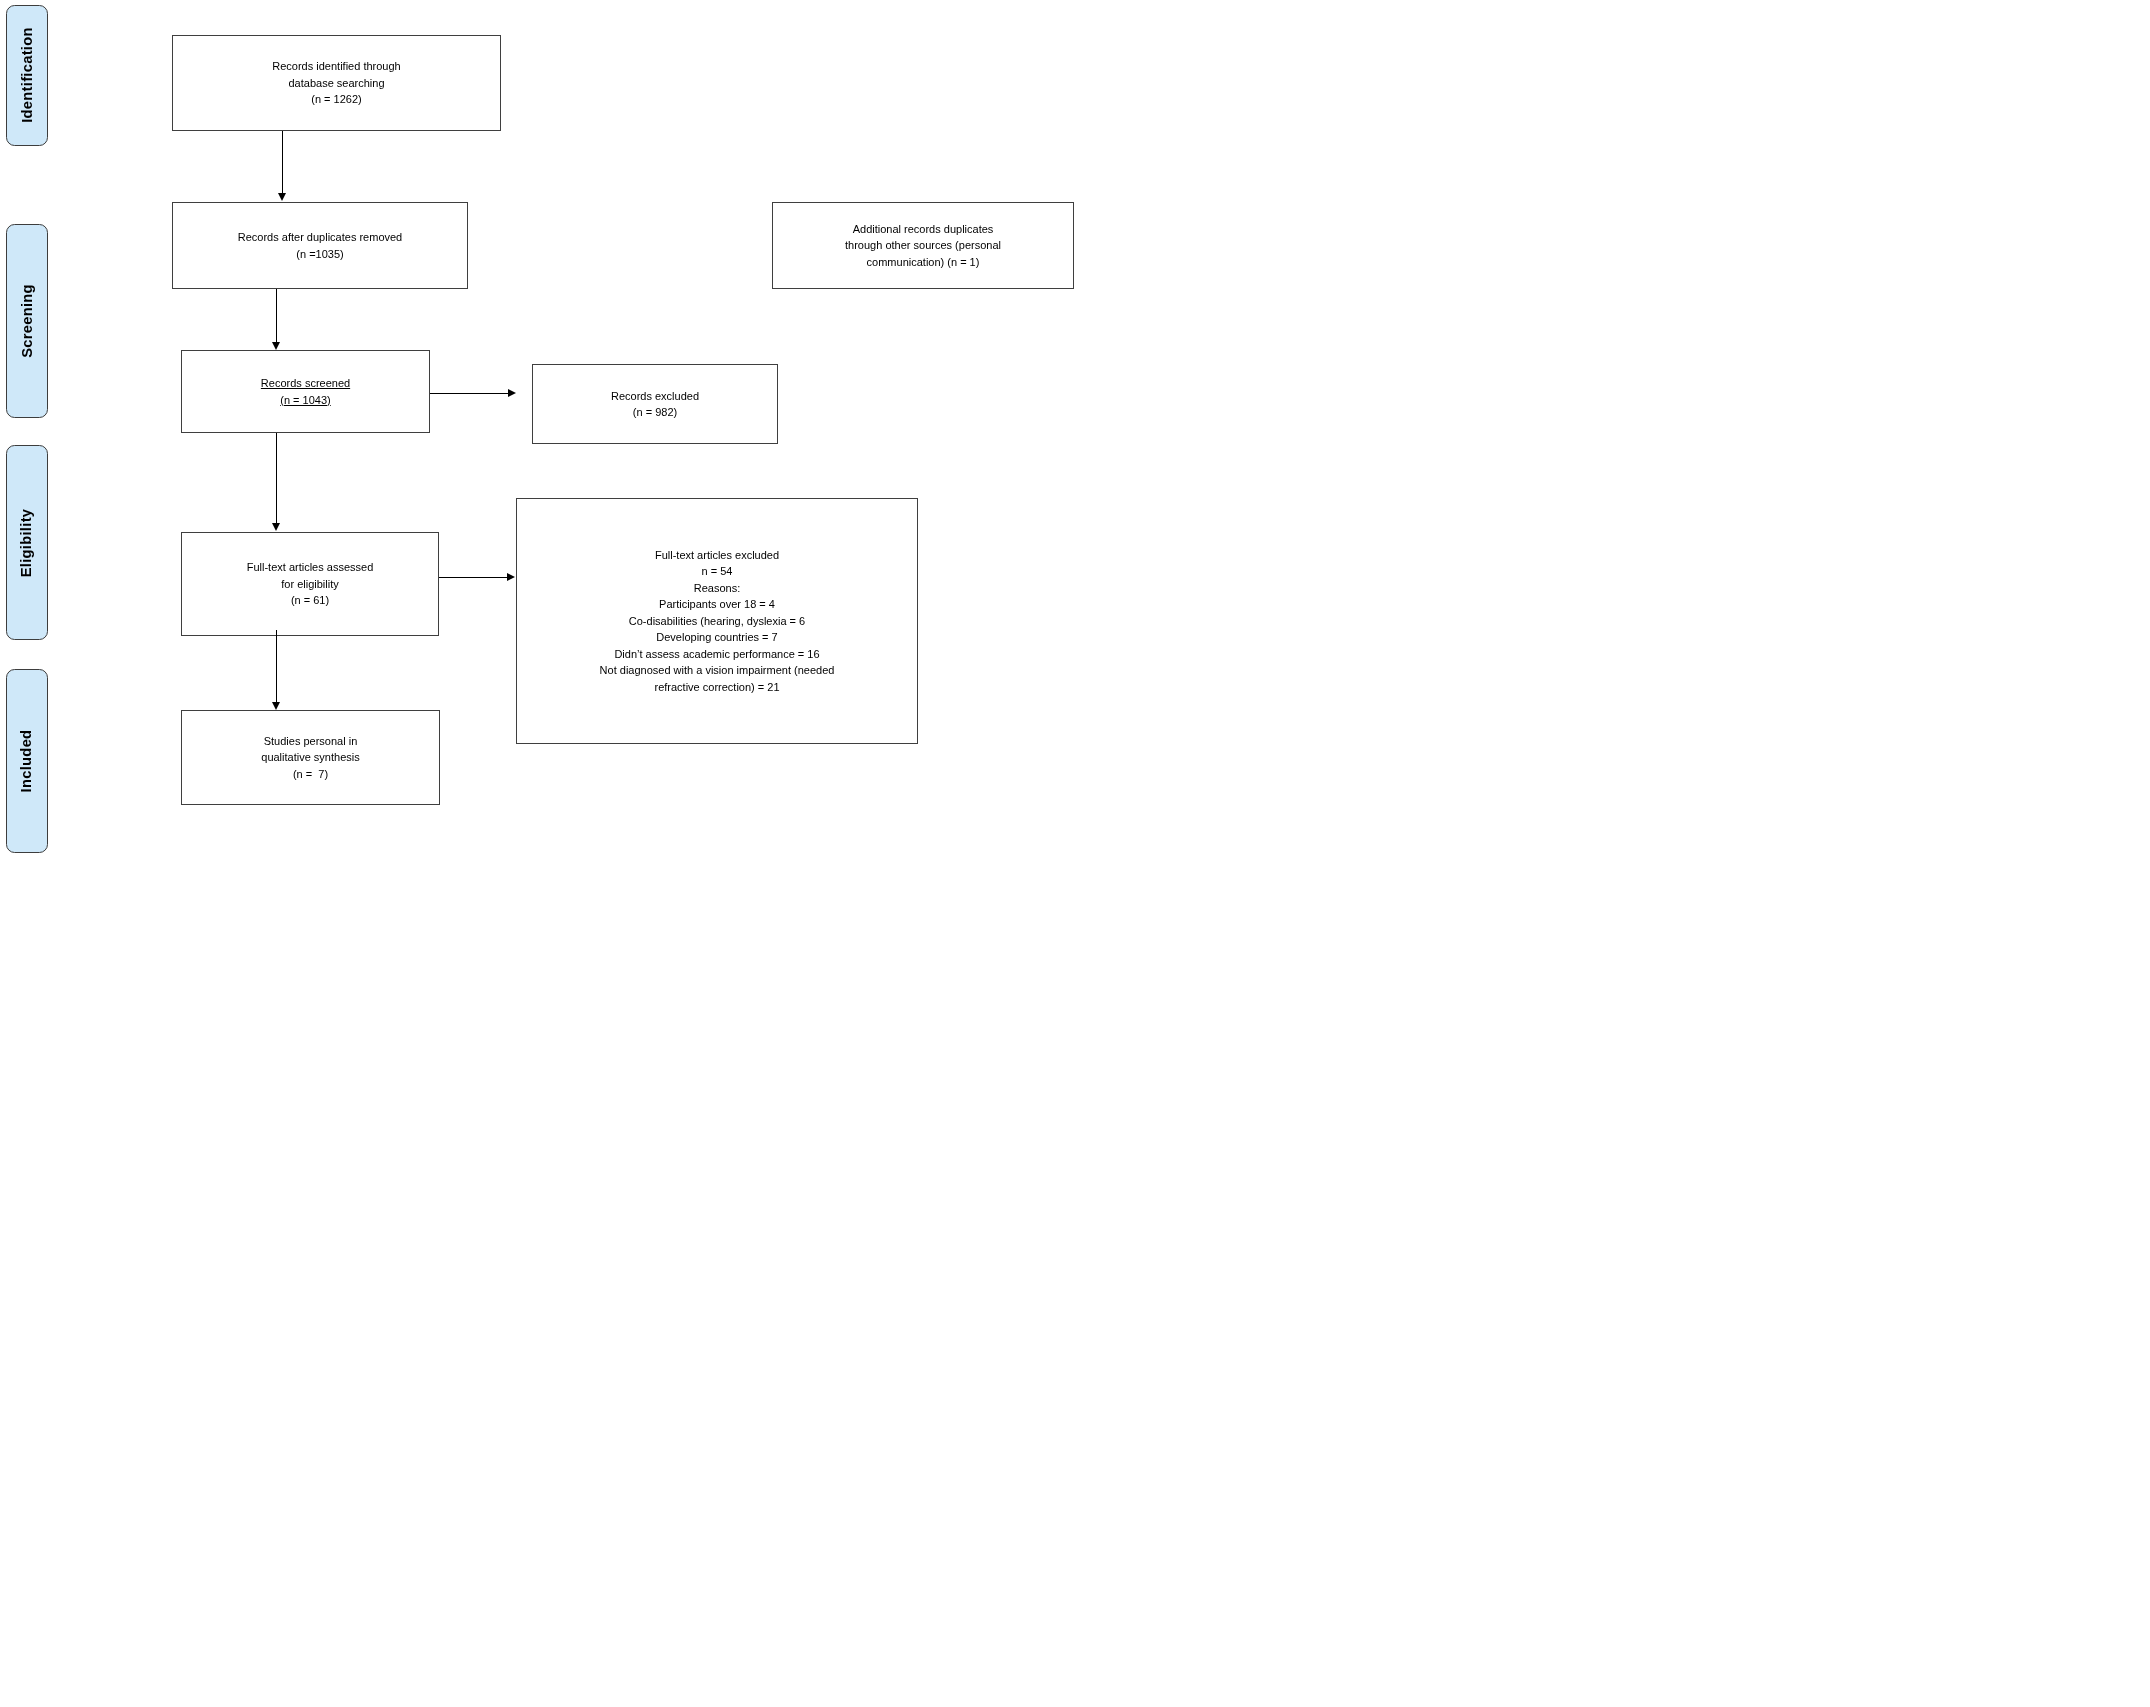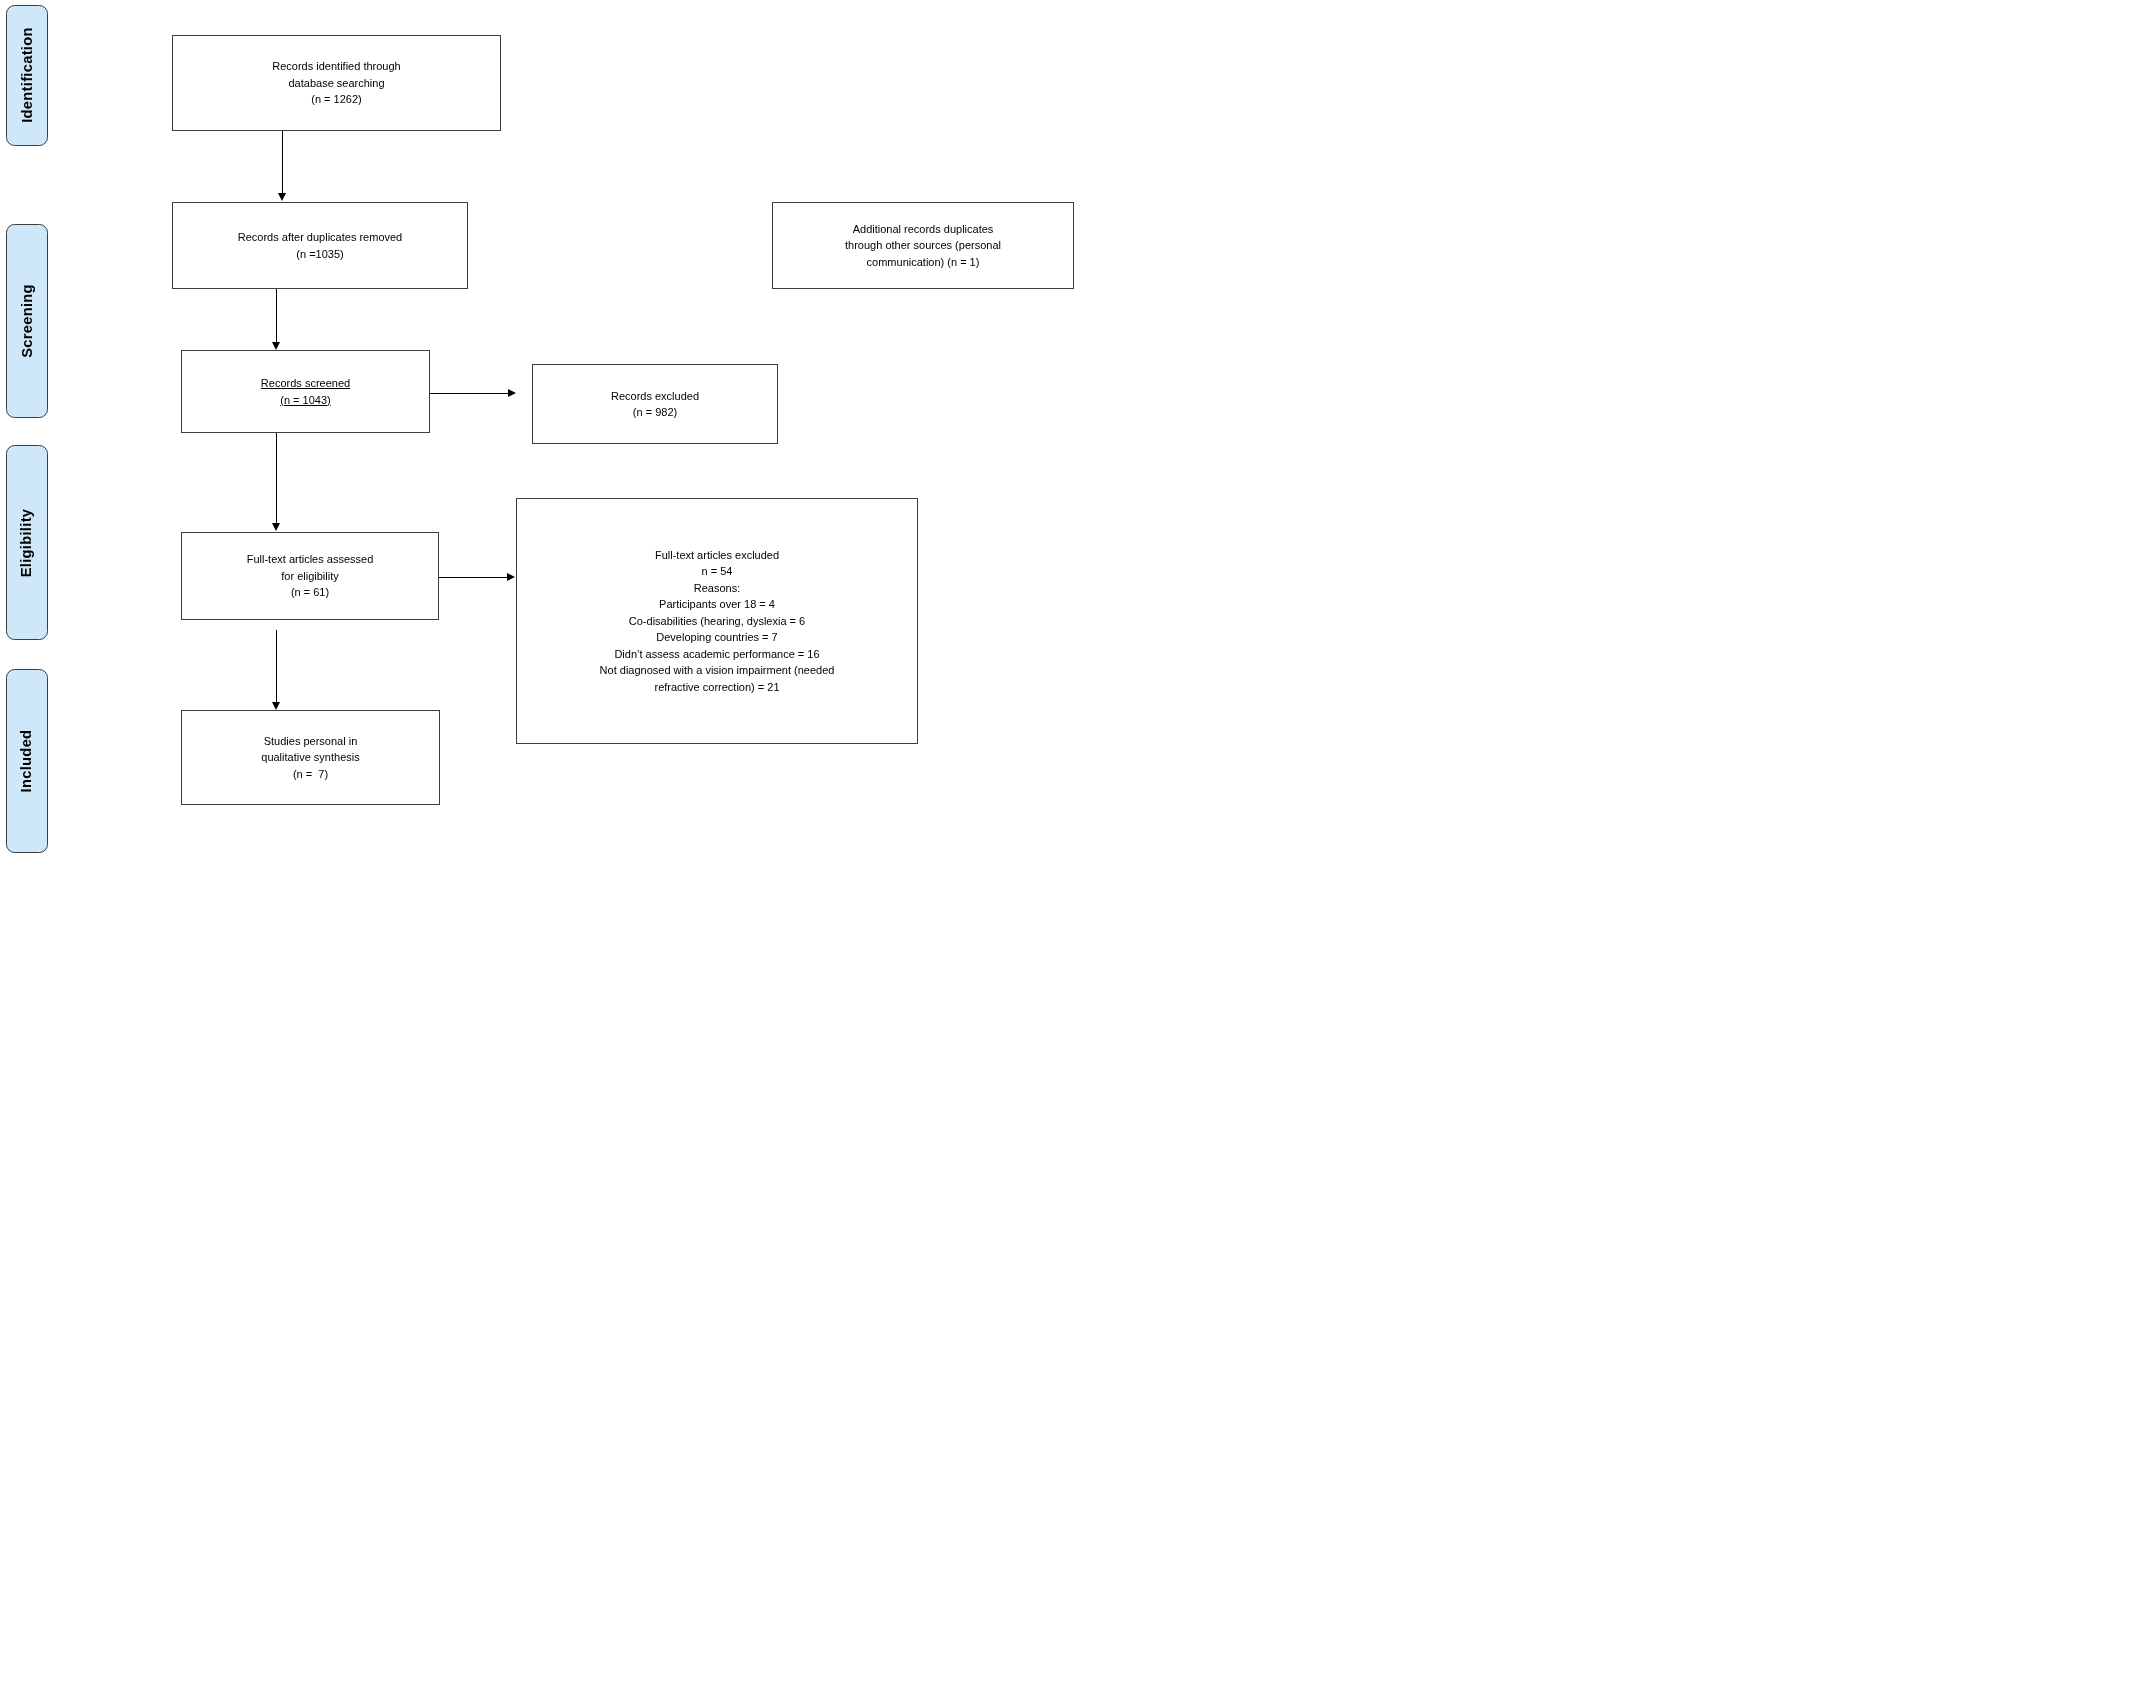--- a/index.html
+++ b/index.html
@@ -124,21 +124,21 @@
 
   <div class="fbox" style="left:181px;top:350px;width:249px;height:83px;text-decoration:underline;">
     <div class="line">Records screened</div>
     <div class="line">(n = 1043)</div>
   </div>
   <div class="fbox" style="left:516px;top:364px;width:246px;height:80px;margin-left:16px;">
     <div class="line">Records excluded</div>
     <div class="line">(n = 982)</div>
   </div>
 
-  <div class="fbox" style="left:181px;top:532px;width:258px;height:88px;">
+  <div class="fbox" style="left:181px;top:532px;width:258px;height:104px;">
     <div class="line">Full-text articles assessed</div>
     <div class="line">for eligibility</div>
     <div class="line">(n = 61)</div>
   </div>
   <div class="fbox" style="left:516px;top:498px;width:402px;height:246px;">
     <div class="line">Full-text articles excluded</div>
     <div class="line">n = 54</div>
     <div class="line">Reasons:</div>
     <div class="line">Participants over 18 = 4</div>
     <div class="line">Co-disabilities (hearing, dyslexia = 6</div>

